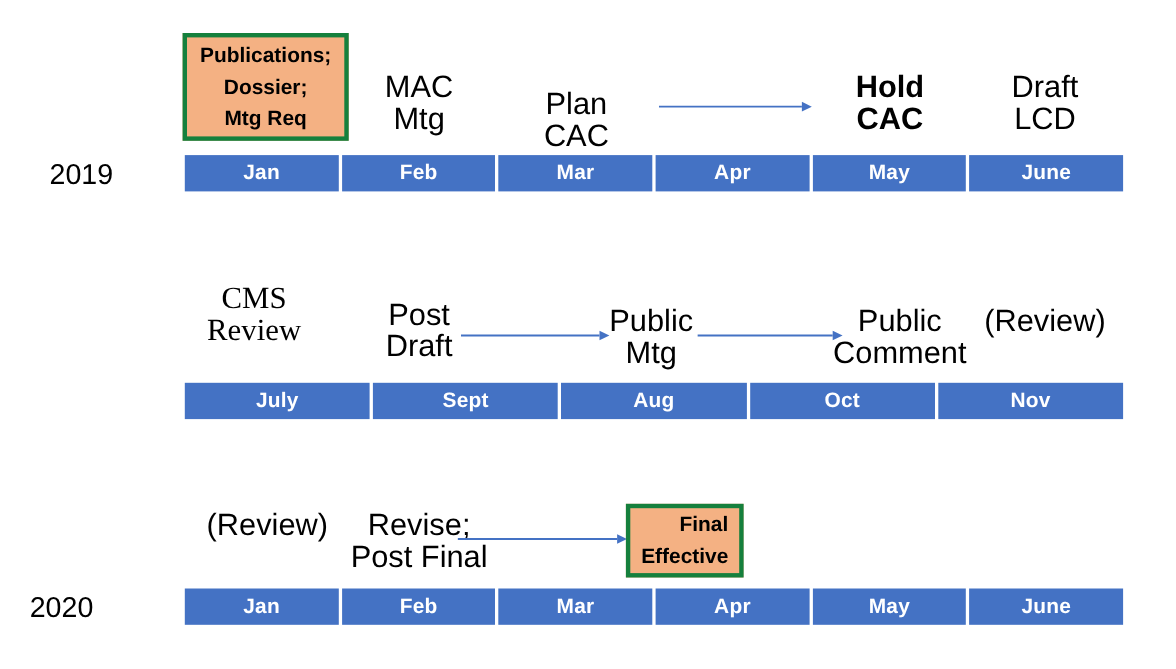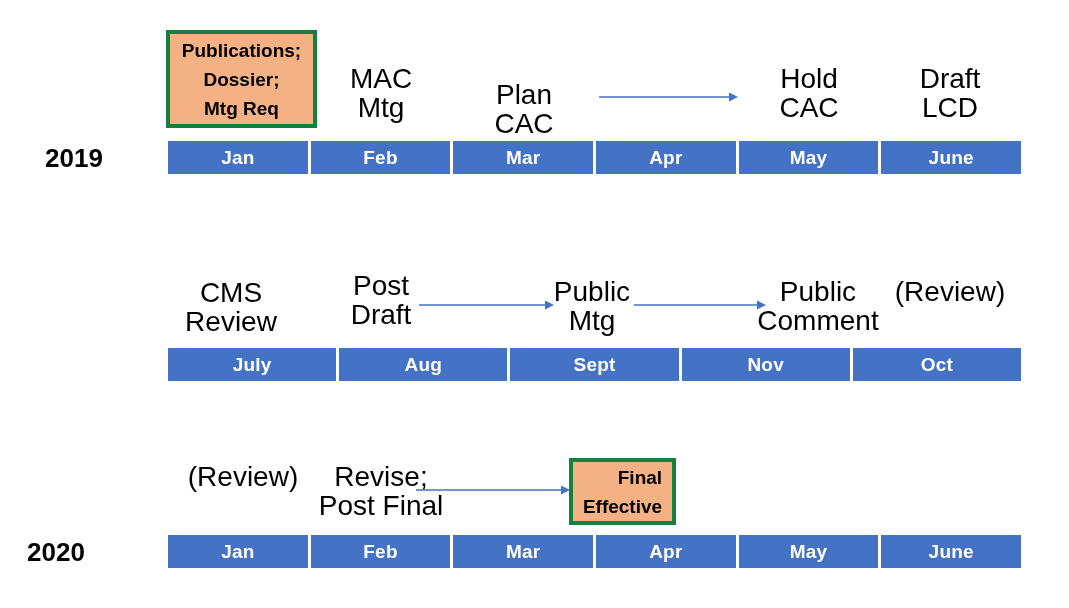--- a/index.html
+++ b/index.html
@@ -14,21 +14,21 @@
     position: relative;
     overflow: hidden;
     font-family: "Liberation Sans", sans-serif;
     color: #000000;
   }
 
   
   .year-label {
     position: absolute;
     font-size: 26px;
-    font-weight: bold;
+    font-weight: normal;
     color: #000000;
     letter-spacing: 0px;
     white-space: nowrap;
   }
 
   
   .month-bar {
     position: absolute;
     left: 168px;
     width: 853px;
@@ -93,21 +93,21 @@
   <div class="year-label" style="left:45px; top:143px;">2019</div>
 
   <div class="callout" style="left:166px; top:30px; width:151px; height:98px;">Publications;
 Dossier;
 Mtg Req</div>
 
   <div class="annot" style="left:381px; top:64px; width:150px;">MAC
 Mtg</div>
   <div class="annot" style="left:524px; top:80px; width:150px;">Plan
 CAC</div>
-  <div class="annot" style="left:809px; top:64px; width:150px;">Hold
+  <div class="annot" style="left:809px; top:64px; width:150px;font-weight:bold;">Hold
 CAC</div>
   <div class="annot" style="left:950px; top:64px; width:150px;">Draft
 LCD</div>
 
   <svg class="arrow" style="left:599px; top:91px; width:140px; height:12px;" viewBox="0 0 140 12">
     <line x1="0" y1="6" x2="130" y2="6" stroke="#4472C4" stroke-width="1.6"></line>
     <polygon points="130,1.6 139,6 130,10.4" fill="#4472C4"></polygon>
   </svg>
 
   <div class="month-bar" style="top:141px;">
@@ -115,21 +115,21 @@
     <div class="month-cell">Feb</div>
     <div class="month-cell">Mar</div>
     <div class="month-cell">Apr</div>
     <div class="month-cell">May</div>
     <div class="month-cell">June</div>
   </div>
 </div>
 
 <div>
 
-  <div class="annot" style="left:231px; top:278px; width:160px;">CMS
+  <div class="annot" style="left:231px; top:257px; width:160px;font-family:Liberation Serif, serif;">CMS
 Review</div>
   <div class="annot" style="left:381px; top:271px; width:150px;">Post
 Draft</div>
   <div class="annot" style="left:592px; top:277px; width:150px;">Public
 Mtg</div>
   <div class="annot" style="left:818px; top:277px; width:180px;">Public
 Comment</div>
   <div class="annot" style="left:950px; top:277px; width:160px;">(Review)</div>
 
   <svg class="arrow" style="left:419px; top:299px; width:136px; height:12px;" viewBox="0 0 136 12">
@@ -137,24 +137,24 @@
     <polygon points="126,1.6 135,6 126,10.4" fill="#4472C4"></polygon>
   </svg>
 
   <svg class="arrow" style="left:634px; top:299px; width:133px; height:12px;" viewBox="0 0 133 12">
     <line x1="0" y1="6" x2="123" y2="6" stroke="#4472C4" stroke-width="1.6"></line>
     <polygon points="123,1.6 132,6 123,10.4" fill="#4472C4"></polygon>
   </svg>
 
   <div class="month-bar" style="top:348px;">
     <div class="month-cell">July</div>
+    <div class="month-cell">Sept</div>
     <div class="month-cell">Aug</div>
-    <div class="month-cell">Sept</div>
+    <div class="month-cell">Oct</div>
     <div class="month-cell">Nov</div>
-    <div class="month-cell">Oct</div>
   </div>
 </div>
 
 <div>
 
   <div class="year-label" style="left:27px; top:537px;">2020</div>
 
   <div class="annot" style="left:243px; top:462px; width:170px;">(Review)</div>
   <div class="annot" style="left:381px; top:462px; width:180px;">Revise;
 Post Final</div>

